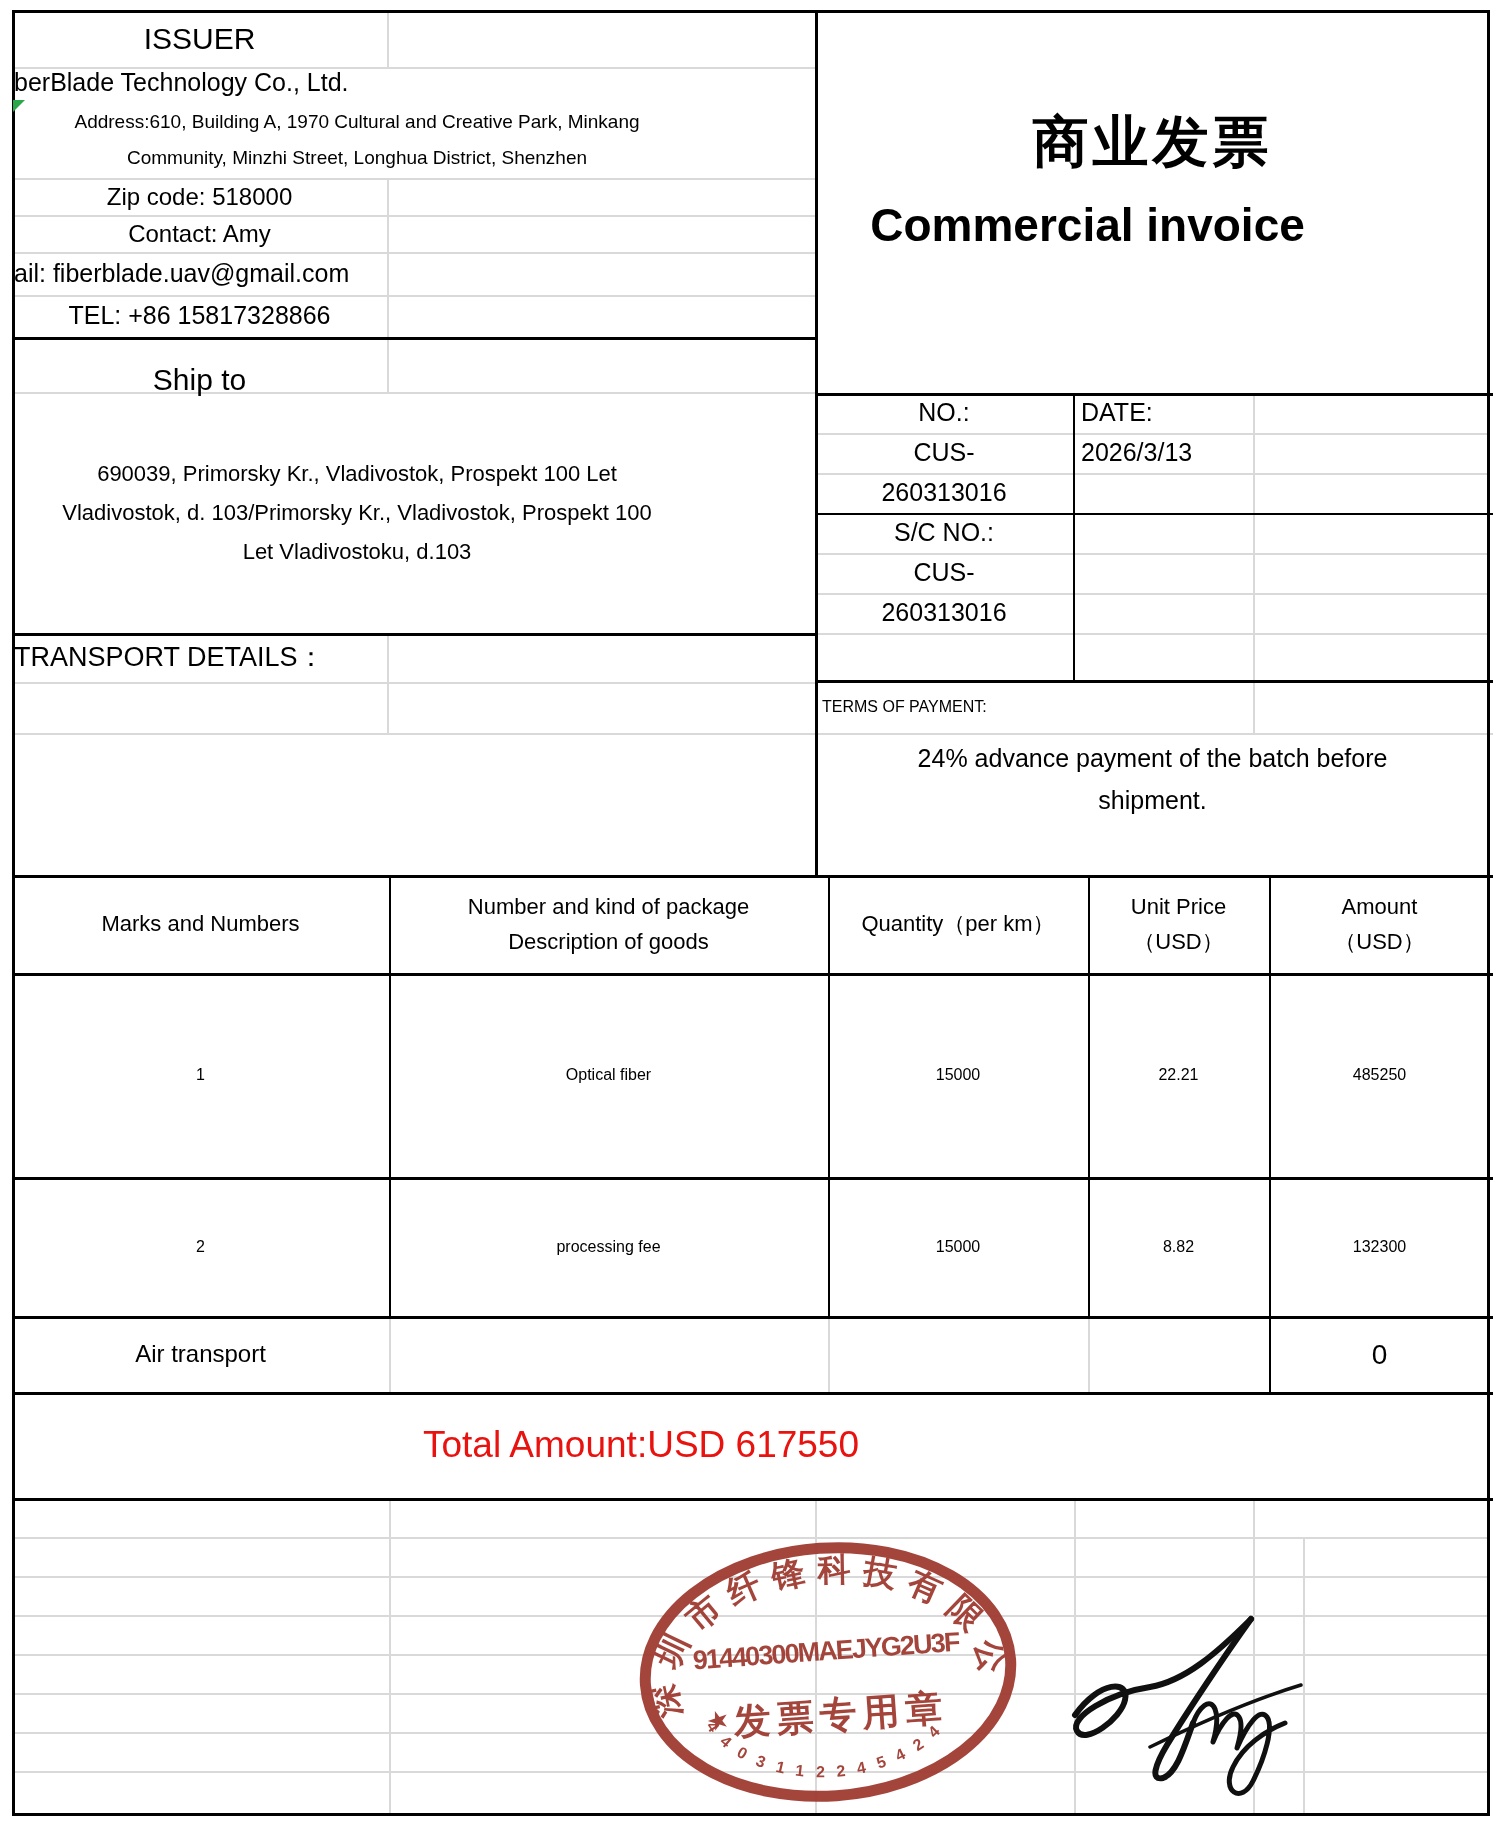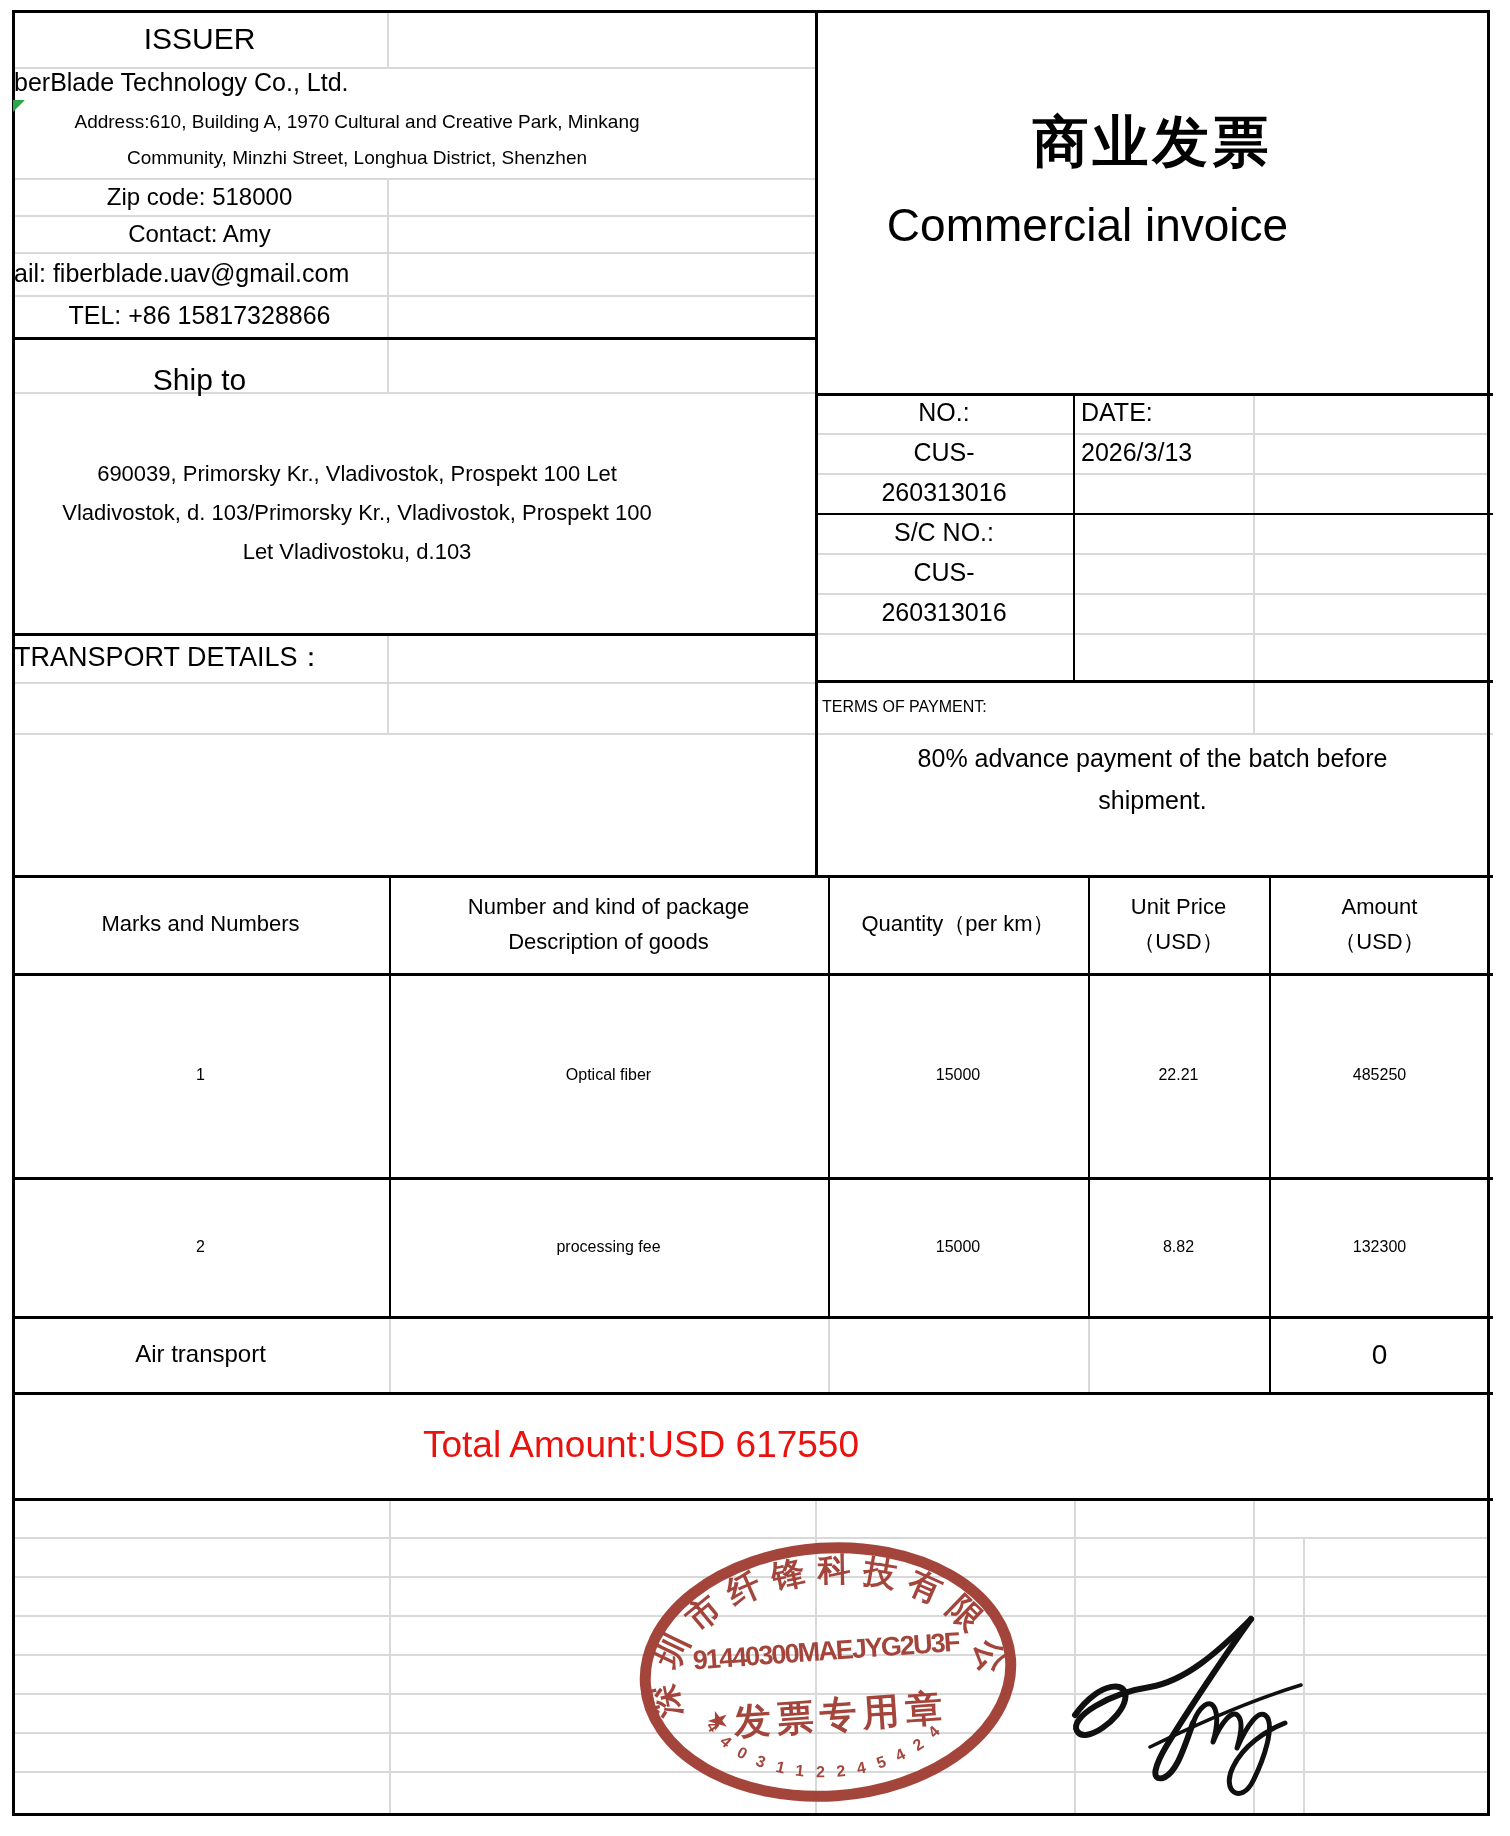--- a/index.html
+++ b/index.html
@@ -97,34 +97,34 @@
   <div class="cell f30" style="left:12px;top:352px;width:375px;height:55px;">Ship to</div>
   <div class="cell col f22" style="left:12px;top:392px;width:690px;height:241px;line-height:39px;">
     <span>690039, Primorsky Kr., Vladivostok, Prospekt 100 Let</span>
     <span>Vladivostok, d. 103/Primorsky Kr., Vladivostok, Prospekt 100</span>
     <span>Let Vladivostoku, d.103</span>
   </div>
 
   <div class="cell left f27" style="left:14px;top:633px;width:560px;height:49px;">TRANSPORT DETAILS：</div>
 
   <div class="cell big-zh" style="left:815px;top:98px;width:675px;height:88px;">商业发票</div>
-  <div class="cell big-en" style="left:815px;top:186px;width:545px;height:80px;">Commercial invoice</div>
+  <div class="cell big-en" style="left:815px;top:186px;width:545px;height:80px;font-weight:bold;">Commercial invoice</div>
 
   <div class="cell f25" style="left:815px;top:393px;width:258px;height:40px;">NO.:</div>
   <div class="cell f25" style="left:815px;top:433px;width:258px;height:40px;">CUS-</div>
   <div class="cell f25" style="left:815px;top:473px;width:258px;height:40px;">260313016</div>
   <div class="cell f25" style="left:815px;top:513px;width:258px;height:40px;">S/C NO.:</div>
   <div class="cell f25" style="left:815px;top:553px;width:258px;height:40px;">CUS-</div>
   <div class="cell f25" style="left:815px;top:593px;width:258px;height:40px;">260313016</div>
   <div class="cell left f25" style="left:1081px;top:393px;width:170px;height:40px;">DATE:</div>
   <div class="cell left f25" style="left:1081px;top:433px;width:170px;height:40px;">2026/3/13</div>
 
   <div class="cell left f26" style="left:822px;top:680px;width:430px;height:53px;">TERMS OF PAYMENT:</div>
   <div class="cell col f25" style="left:815px;top:733px;width:675px;height:92px;line-height:42px;">
-    <span>80% advance payment of the batch before</span>
+    <span>24% advance payment of the batch before</span>
     <span>shipment.</span>
   </div>
 
   <div class="cell f22" style="left:12px;top:875px;width:377px;height:98px;">Marks and Numbers</div>
   <div class="cell col f22" style="left:389px;top:875px;width:439px;height:98px;line-height:35px;">
     <span>Number and kind of package</span>
     <span>Description of goods</span>
   </div>
   <div class="cell f22" style="left:828px;top:875px;width:260px;height:98px;">Quantity（per km）</div>
   <div class="cell col f22" style="left:1088px;top:875px;width:181px;height:98px;line-height:35px;">

